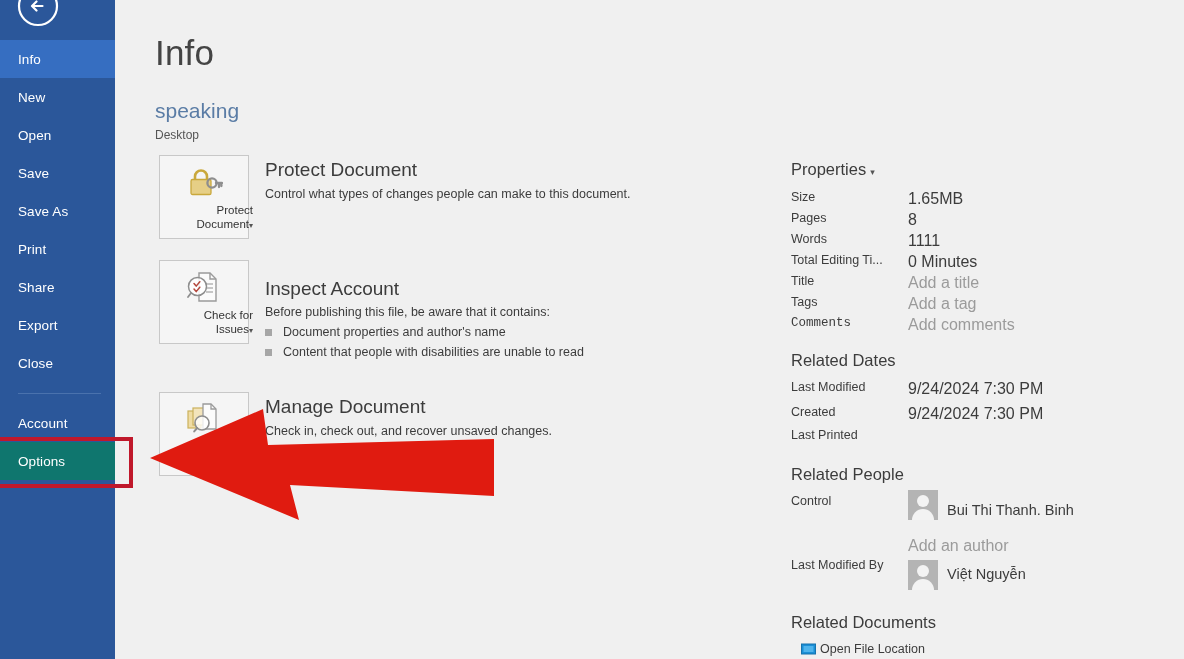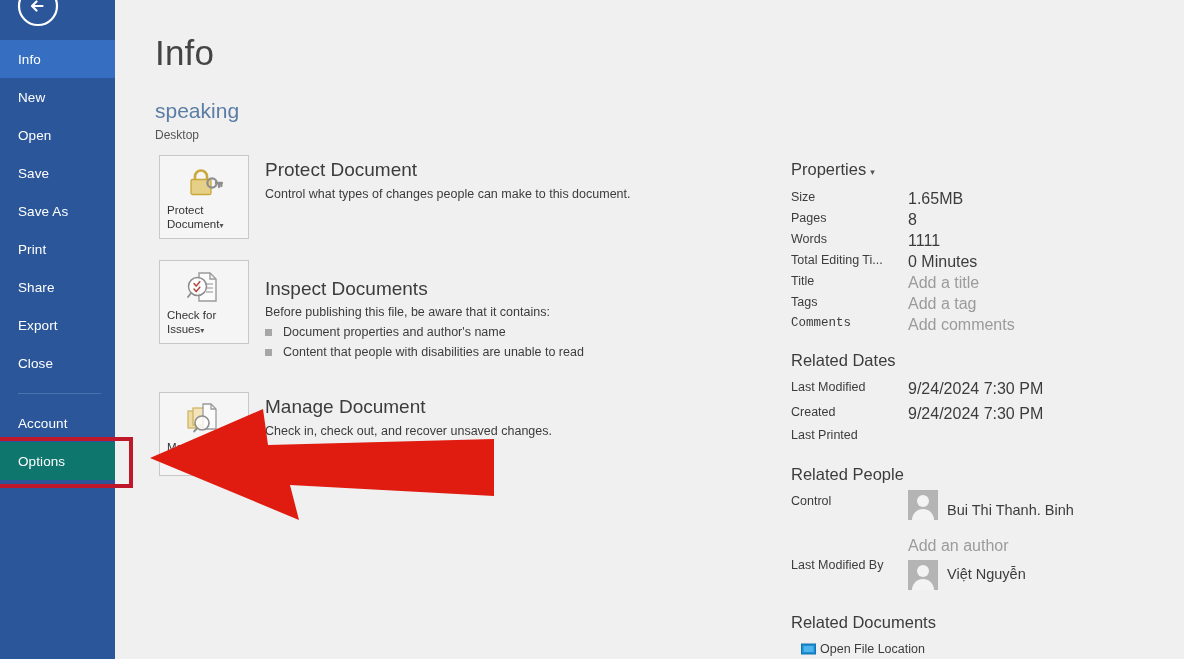--- a/index.html
+++ b/index.html
@@ -80,21 +80,21 @@
     border: 1px solid #c8c8c8;
     background: #f5f5f5;
     display: flex; flex-direction: column;
     align-items: center; justify-content: flex-start;
     cursor: pointer;
   }
   .big-btn .ic { margin-top: 8px; height: 36px; display:flex; align-items:center; }
   .big-btn .lbl {
     margin-top: 3px;
     font-size: 11.5px; color: #333333;
-    text-align: left; line-height: 14px;
+    text-align: right; line-height: 14px;
     width: 86px;
     margin-left: 12px;
   }
   .caret { font-size: 8px; color: #555; }
 
   .blk-title {
     position: absolute;
     font-size: 19px; font-weight: 300; color: #3c3c3c;
   }
   .blk-desc {
@@ -239,21 +239,21 @@
           <path d="M8 13.5 l2.2 2.6 l3.6 -4.4" fill="none" stroke="#b4483d" stroke-width="1.5" stroke-linecap="round" stroke-linejoin="round"></path>
           <path d="M8 19 l2.2 2.6 l3.6 -4.4" fill="none" stroke="#b4483d" stroke-width="1.5" stroke-linecap="round" stroke-linejoin="round"></path>
           <path d="M5 23 l-3 4" stroke="#8e8e8e" stroke-width="1.8" stroke-linecap="round"></path>
         </svg>
       </div>
       <div class="lbl">
         <span>Check for</span><br>
         <span>Issues</span><span class="caret">▾</span>
       </div>
     </div>
-    <div class="blk-title" style="left:150px; top:278px;">Inspect Documents</div>
+    <div class="blk-title" style="left:150px; top:278px;">Inspect Account</div>
     <div class="blk-desc" style="left:150px; top:305px;">Before publishing this file, be aware that it contains:</div>
     <div class="bullet-row" style="left:150px; top:325px;">
       <span class="bullet-sq"></span>
       <span>Document properties and author's name</span>
     </div>
     <div class="bullet-row" style="left:150px; top:345px;">
       <span class="bullet-sq"></span>
       <span>Content that people with disabilities are unable to read</span>
     </div>
 

